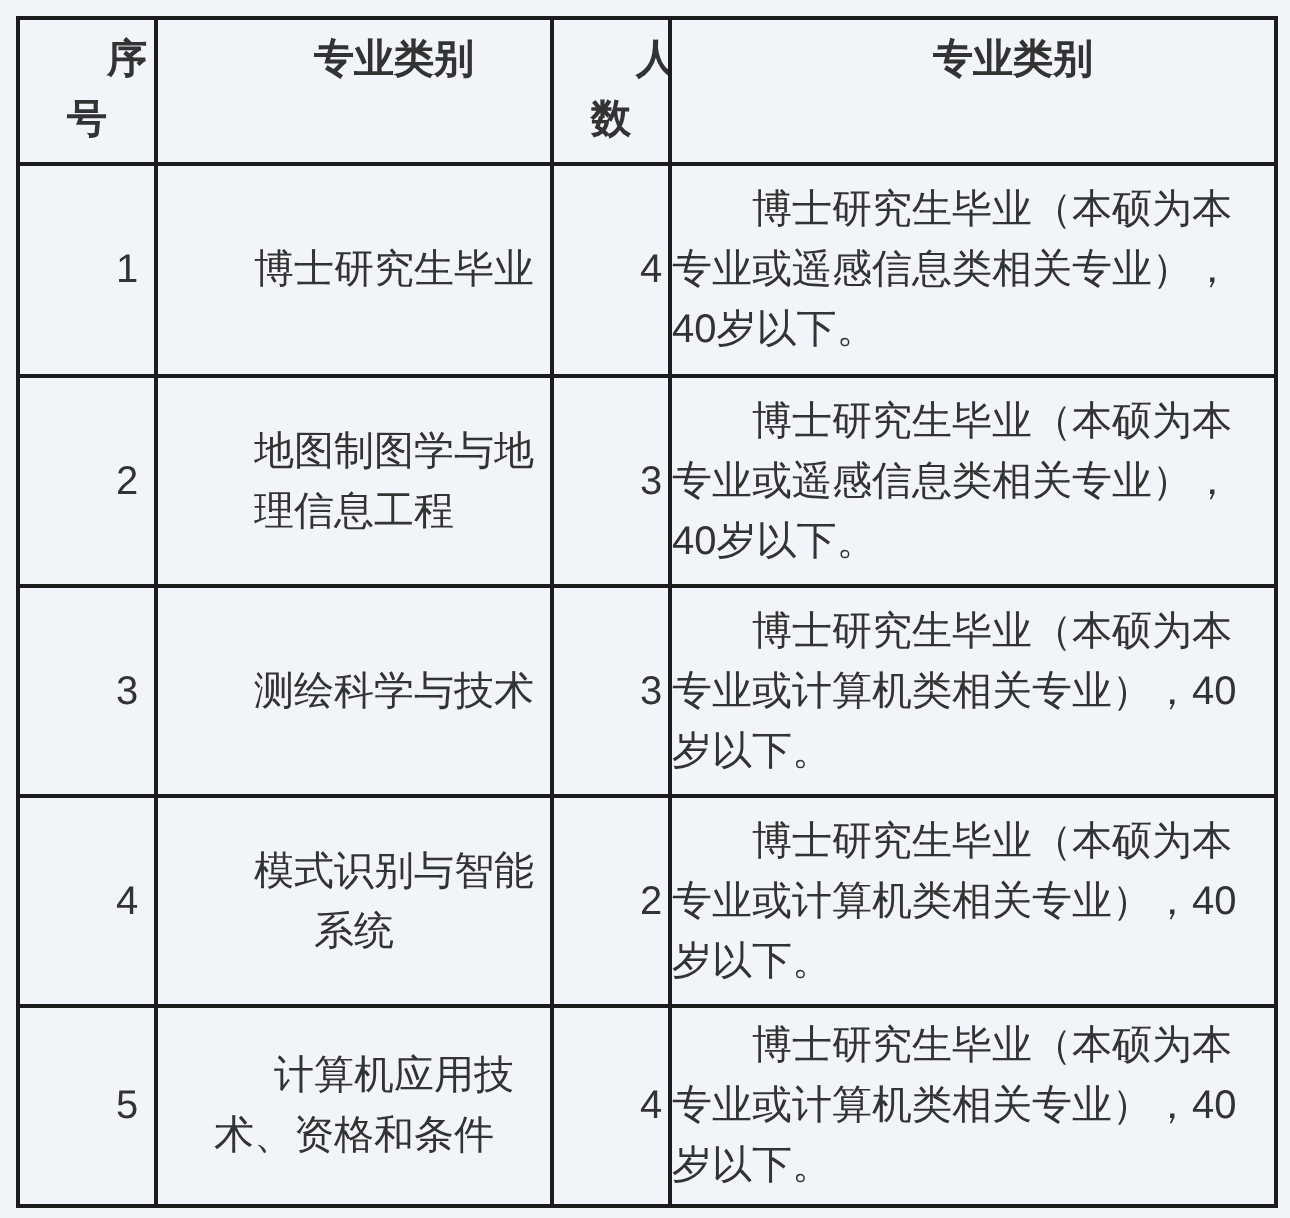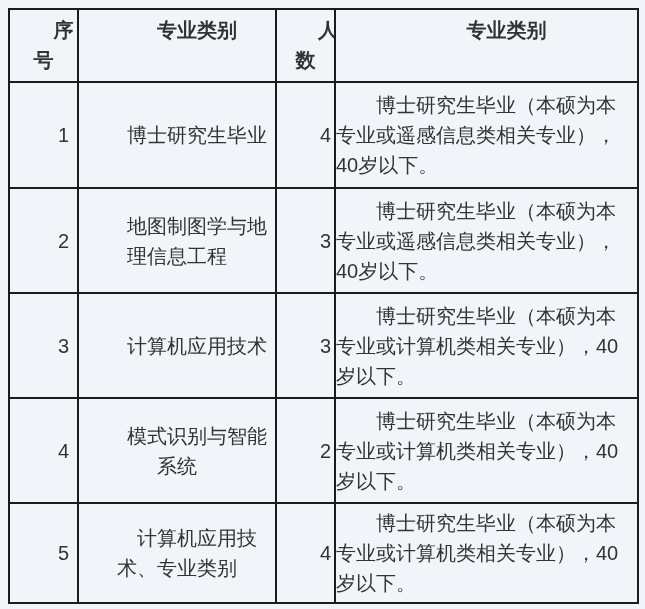--- a/index.html
+++ b/index.html
@@ -78,30 +78,30 @@
       <td class="req">博士研究生毕业（本硕为本专业或遥感信息类相关专业），40岁以下。</td>
     </tr>
     <tr>
       <td>2</td>
       <td>地图制图学与地理信息工程</td>
       <td>3</td>
       <td class="req">博士研究生毕业（本硕为本专业或遥感信息类相关专业），40岁以下。</td>
     </tr>
     <tr>
       <td>3</td>
-      <td>计算机应用技术</td>
+      <td>测绘科学与技术</td>
       <td>3</td>
       <td class="req">博士研究生毕业（本硕为本专业或计算机类相关专业），40岁以下。</td>
     </tr>
     <tr>
       <td>4</td>
       <td>模式识别与智能系统</td>
       <td>2</td>
       <td class="req">博士研究生毕业（本硕为本专业或计算机类相关专业），40岁以下。</td>
     </tr>
     <tr>
       <td>5</td>
-      <td>计算机应用技术、专业类别</td>
+      <td>计算机应用技术、资格和条件</td>
       <td>4</td>
       <td class="req">博士研究生毕业（本硕为本专业或计算机类相关专业），40岁以下。</td>
     </tr>
   </tbody>
 </table>
 
 </body></html>

